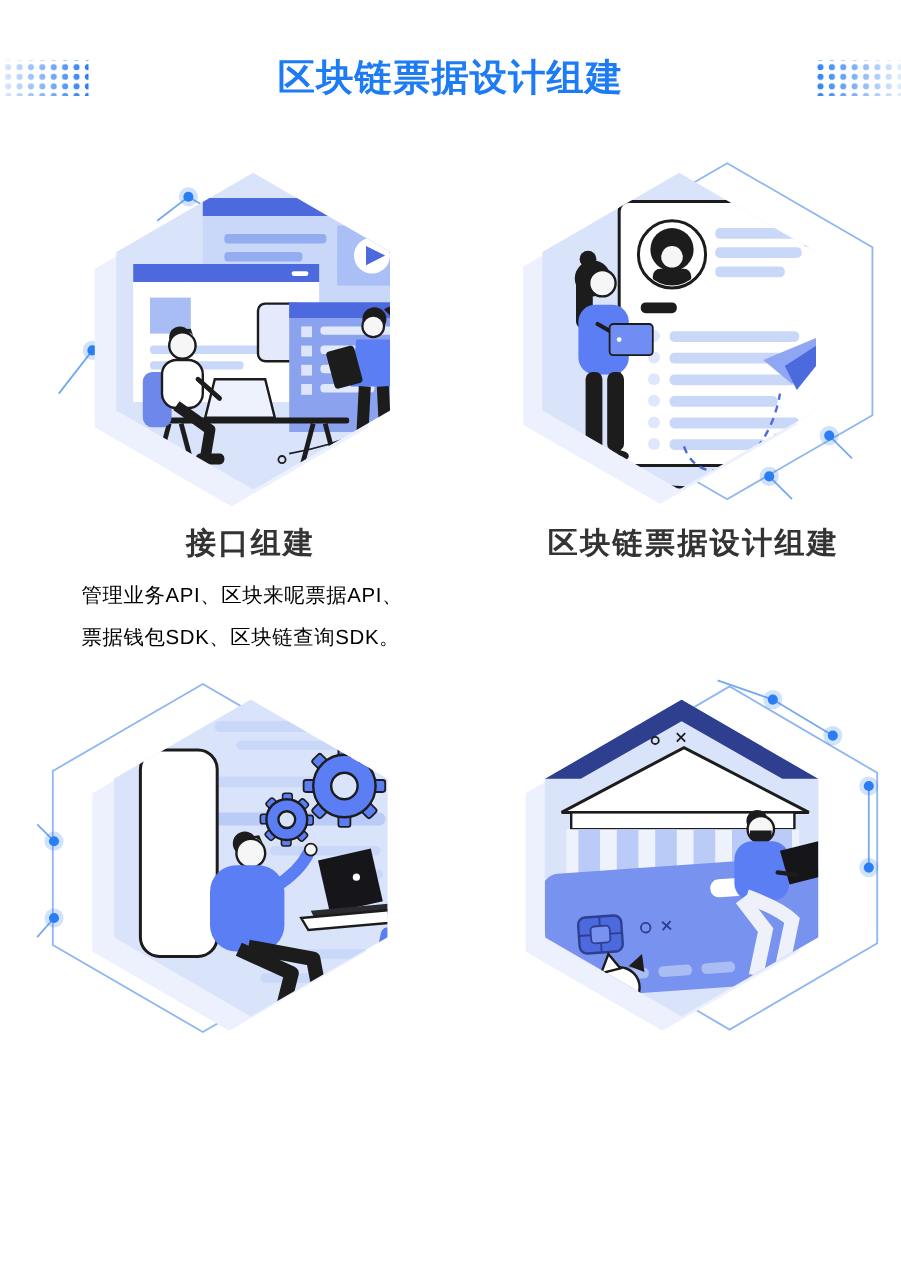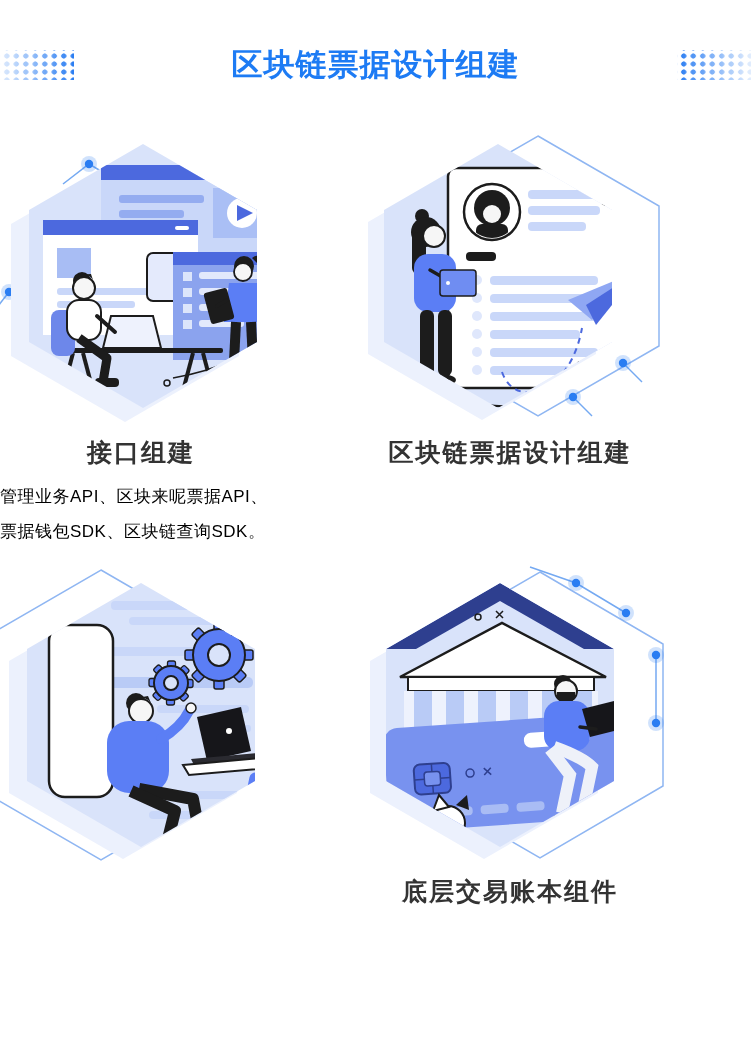--- a/index.html
+++ b/index.html
@@ -15,21 +15,21 @@
     background-image:radial-gradient(circle,#2a7df2 2.3px,transparent 2.9px);
     background-size:9.5px 8px;background-position:2px 2px;}
   .dot-grid.left{
     -webkit-mask-image:linear-gradient(to right,rgba(0,0,0,.14),#000);
             mask-image:linear-gradient(to right,rgba(0,0,0,.14),#000);}
   .dot-grid.right{
     -webkit-mask-image:linear-gradient(to left,rgba(0,0,0,.14),#000);
             mask-image:linear-gradient(to left,rgba(0,0,0,.14),#000);}
   
   .grid{display:grid;grid-template-columns:282px 282px;column-gap:87px;row-gap:16px;
-    margin-top:40px;}
+    padding-left:68px;margin-top:40px;}
   .card{width:282px;}
   .illus{height:302px;display:flex;justify-content:center;align-items:flex-start;overflow:visible;}
   svg.scene{width:360px;height:312px;flex:none;margin-top:-6px;}
   .card-title{text-align:center;font-size:25px;font-weight:600;color:#333333;
     letter-spacing:2px;margin:8px 0 10px;}
   .card-desc{font-size:17px;color:#000000;line-height:35px;text-align:left;letter-spacing:.5px;}
   
   .ln{fill:#c9d7f9;}
 </style>
 </head>
@@ -394,16 +394,15 @@
             <circle cx="118" cy="264" r="17" fill="#ffffff" stroke="#1c1c1c" stroke-width="2"></circle>
             <polygon points="103,252 109,236 119,248" fill="#ffffff" stroke="#1c1c1c" stroke-width="2"></polygon>
             <polygon points="126,246 137,236 139,251" fill="#1c1c1c"></polygon>
             <circle cx="113" cy="260" r="1.8" fill="#1c1c1c"></circle>
             <circle cx="127" cy="267" r="2.2" fill="#1c1c1c"></circle>
             <path d="M120,272 q4,3 8,0" fill="none" stroke="#1c1c1c" stroke-width="1.5"></path>
           </g>
         </g>
       </svg>
     </div>
-    <div class="card-title">底层交易账本组件</div>
   </div>
 
 </div>
 
 </body></html>

